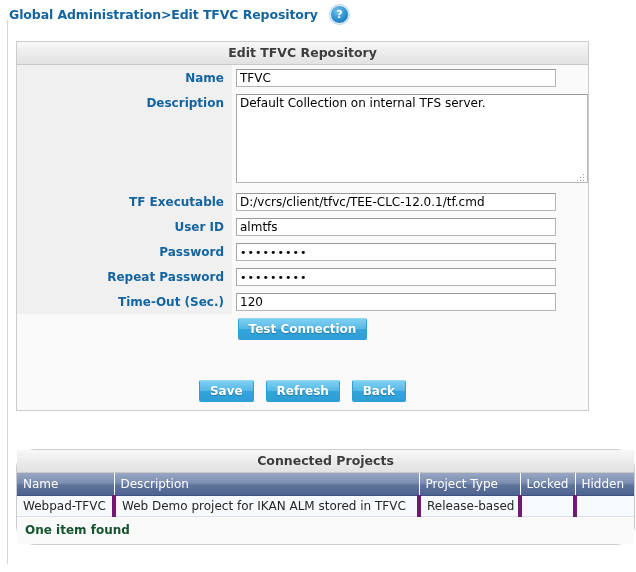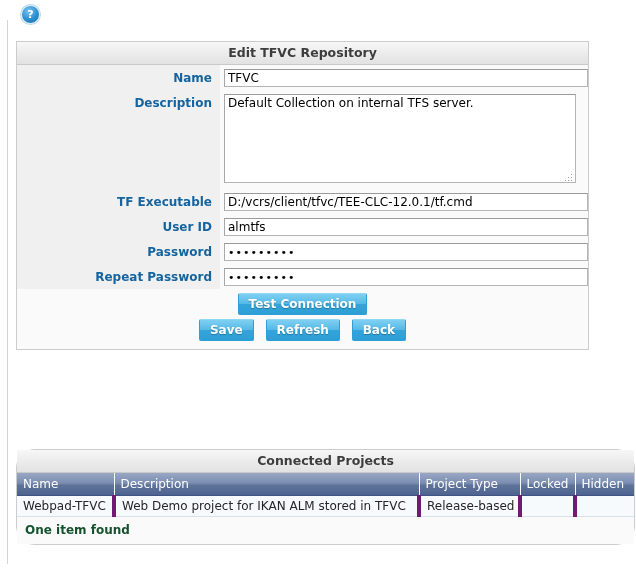--- a/index.html
+++ b/index.html
@@ -105,21 +105,21 @@
     font-weight: bold;
     color: #1464a0;
     white-space: nowrap;
     border-right: 1px solid #fafafa;
   }
   td.fld {
     background: #fafafa;
     padding: 4px 0 3px 3px;
   }
   .txt {
-    width: 364px;
+    width: 320px;
     height: 18px;
     box-sizing: border-box;
     border: 1px solid #b4b4b4;
     border-top-color: #9a9a9a;
     border-left-color: #a8a8a8;
     background: #ffffff;
     font-family: "DejaVu Sans", "Liberation Sans", sans-serif;
     font-size: 12px;
     color: #000000;
     padding: 1px 3px;
@@ -163,21 +163,21 @@
     width: 1px;
     height: 1px;
   }
 
   
   .btn-row {
     text-align: center;
     padding: 4px 0 0 0;
     background: #fafafa;
   }
-  .btn-row.second { padding: 4px 0 8px 0; }
+  .btn-row.second { padding: 4px 0 8px 0; margin-top: 36px; }
   .btn {
     display: inline-block;
     font-family: "DejaVu Sans", "Liberation Sans", sans-serif;
     font-size: 12px;
     font-weight: bold;
     color: #ffffff;
     text-shadow: 0 1px 1px rgba(0,0,0,0.28);
     background: linear-gradient(to bottom, #7fd0f2 0%, #56b9e6 48%, #34a5db 52%, #2e9fd6 100%);
     border: 1px solid #2e9fd6;
     border-top-color: #8ed7f5;
@@ -234,20 +234,21 @@
     font-weight: bold;
     color: #14532d;
     padding: 6px 0 7px 8px;
     background: #fafafa;
   }
 </style>
 </head>
 <body>
 
 <div class="breadcrumb-bar">
+  <span class="breadcrumb-text">Global Administration&gt;Edit TFVC Repository</span>
   <span class="help-icon">
     <span>?</span>
   </span>
 </div>
 
 <div class="page-frame">
 
   <div class="panel form-panel">
     <div class="panel-title">Edit TFVC Repository</div>
 
@@ -299,20 +300,26 @@
           </td>
         </tr>
 
         <tr>
           <td class="lbl">Repeat Password</td>
           <td class="fld">
             <input class="txt pw" type="text" value="•••••••••" style="">
           </td>
         </tr>
 
+        <tr>
+          <td class="lbl">Time-Out (Sec.)</td>
+          <td class="fld">
+            <input class="txt" type="text" value="120" style="">
+          </td>
+        </tr>
       </tbody>
     </table>
 
     <div class="btn-row">
       <button class="btn">Test Connection</button>
     </div>
     <div class="btn-row second">
       <button class="btn">Save</button>
       <button class="btn">Refresh</button>
       <button class="btn">Back</button>

